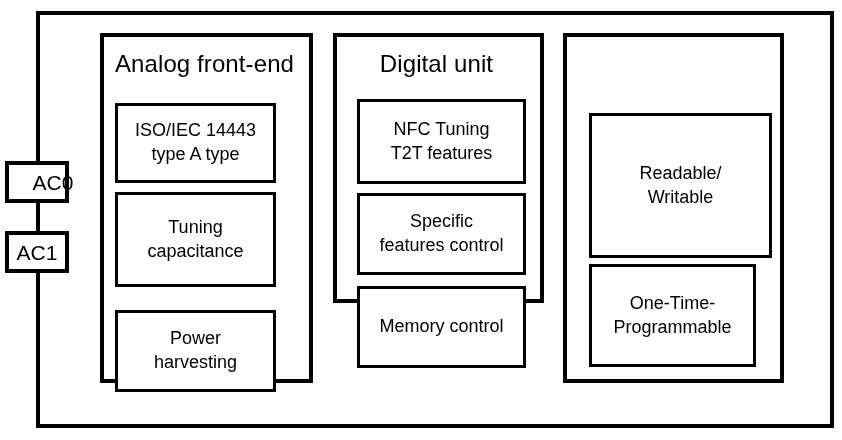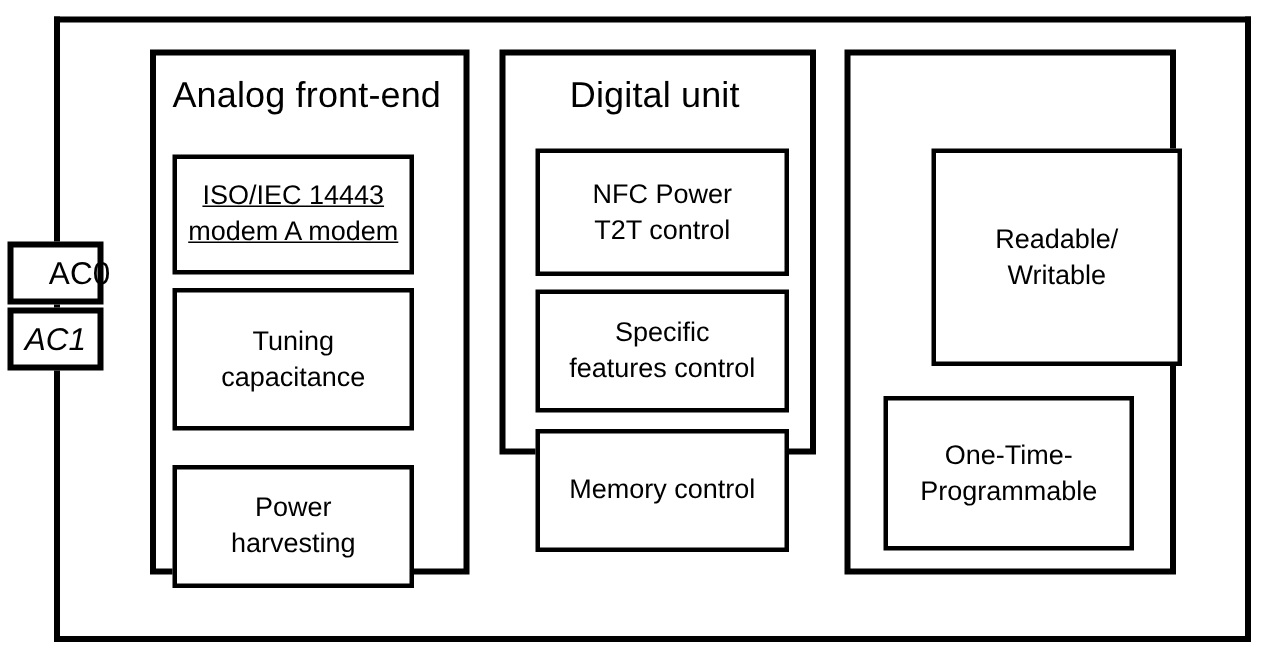--- a/index.html
+++ b/index.html
@@ -46,21 +46,21 @@
     width: 64px;
     height: 42px;
     display: flex;
     align-items: center;
     justify-content: center;
     font-size: 21px;
     line-height: 1;
     z-index: 3;
   }
   .pad-ac0 { left: 5px;  top: 161px; padding-left: 32px; }
-  .pad-ac1 { left: 5px;  top: 205px; font-style: italic; }
+  .pad-ac1 { left: 5px;  top: 231px; }
 
   
   .section {
     border-width: 4px;
   }
   .section-analog  { left: 100px; top: 33px; width: 213px; height: 350px; }
   .section-digital { left: 333px; top: 33px; width: 211px; height: 270px; }
   .section-eeprom  { left: 563px; top: 33px; width: 221px; height: 350px; }
 
   .section-title {
@@ -83,31 +83,31 @@
     display: flex;
     align-items: center;
     justify-content: center;
     text-align: center;
     font-size: 18px;
     line-height: 1.32;
     padding: 0 4px;
   }
 
   
-  .sb-a1 { left: 11px; top: 66px;  width: 161px; height: 80px; text-decoration: underline; }
+  .sb-a1 { left: 11px; top: 66px;  width: 161px; height: 80px; }
   .sb-a2 { left: 11px; top: 155px; width: 161px; height: 95px; }
   .sb-a3 { left: 11px; top: 248px; width: 161px; height: 82px; margin-top: 25px; }
 
   
   .sb-d1 { left: 20px; top: 62px;  width: 169px; height: 85px; }
   .sb-d2 { left: 20px; top: 156px; width: 169px; height: 82px; }
   .sb-d3 { left: 20px; top: 249px; width: 169px; height: 82px; }
 
   
-  .sb-e1 { left: 22px; top: 62px;  width: 167px; height: 145px; margin-left: 32px; }
+  .sb-e1 { left: 22px; top: 76px;  width: 183px; height: 145px; }
   .sb-e2 { left: 22px; top: 227px; width: 167px; height: 103px; }
 </style>
 </head>
 <body>
 
 <div id="canvas">
 
   <div class="line-h chip-frame-top"></div>
   <div class="line-h chip-frame-bottom"></div>
   <div class="line-v chip-frame-right"></div>
@@ -119,21 +119,21 @@
   <div class="rect pad pad-ac1">
     <span>AC1</span>
   </div>
 
   <div class="rect section section-analog">
     <div class="section-title">Analog front-end</div>
 
     <div class="subblock sb-a1">
       <span>
         <span>ISO/IEC 14443</span><br>
-        <span>modem A modem</span>
+        <span>type A type</span>
       </span>
     </div>
 
     <div class="subblock sb-a2">
       <span>
         <span>Tuning</span><br>
         <span>capacitance</span>
       </span>
     </div>
 
@@ -143,22 +143,22 @@
         <span>harvesting</span>
       </span>
     </div>
   </div>
 
   <div class="rect section section-digital">
     <div class="section-title">Digital unit</div>
 
     <div class="subblock sb-d1">
       <span>
-        <span>NFC Power</span><br>
-        <span>T2T control</span>
+        <span>NFC Tuning</span><br>
+        <span>T2T features</span>
       </span>
     </div>
 
     <div class="subblock sb-d3">
       <span>Memory control</span>
     </div>
 
     <div class="subblock sb-d2">
       <span>
         <span>Specific</span><br>

